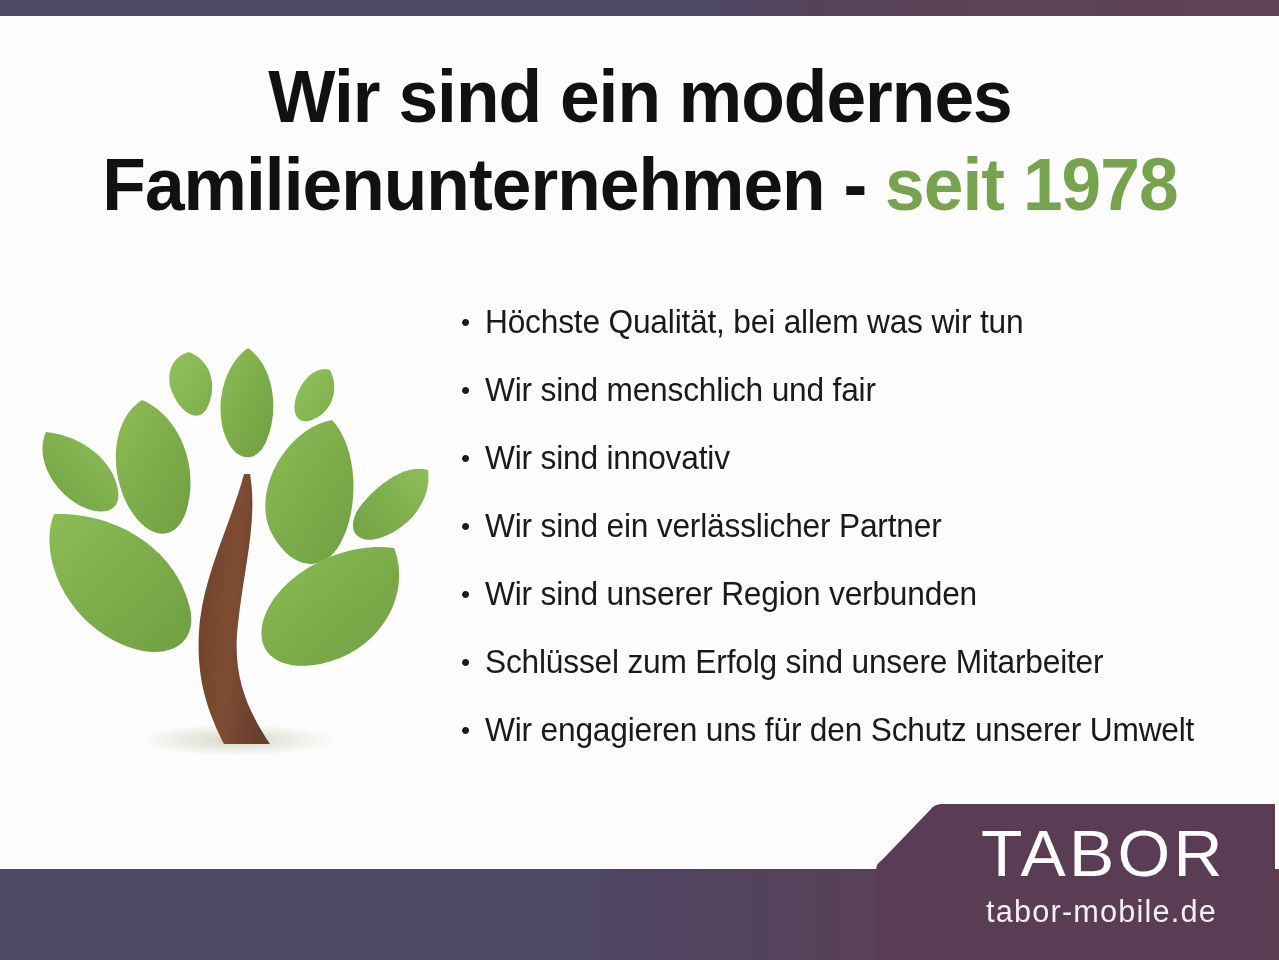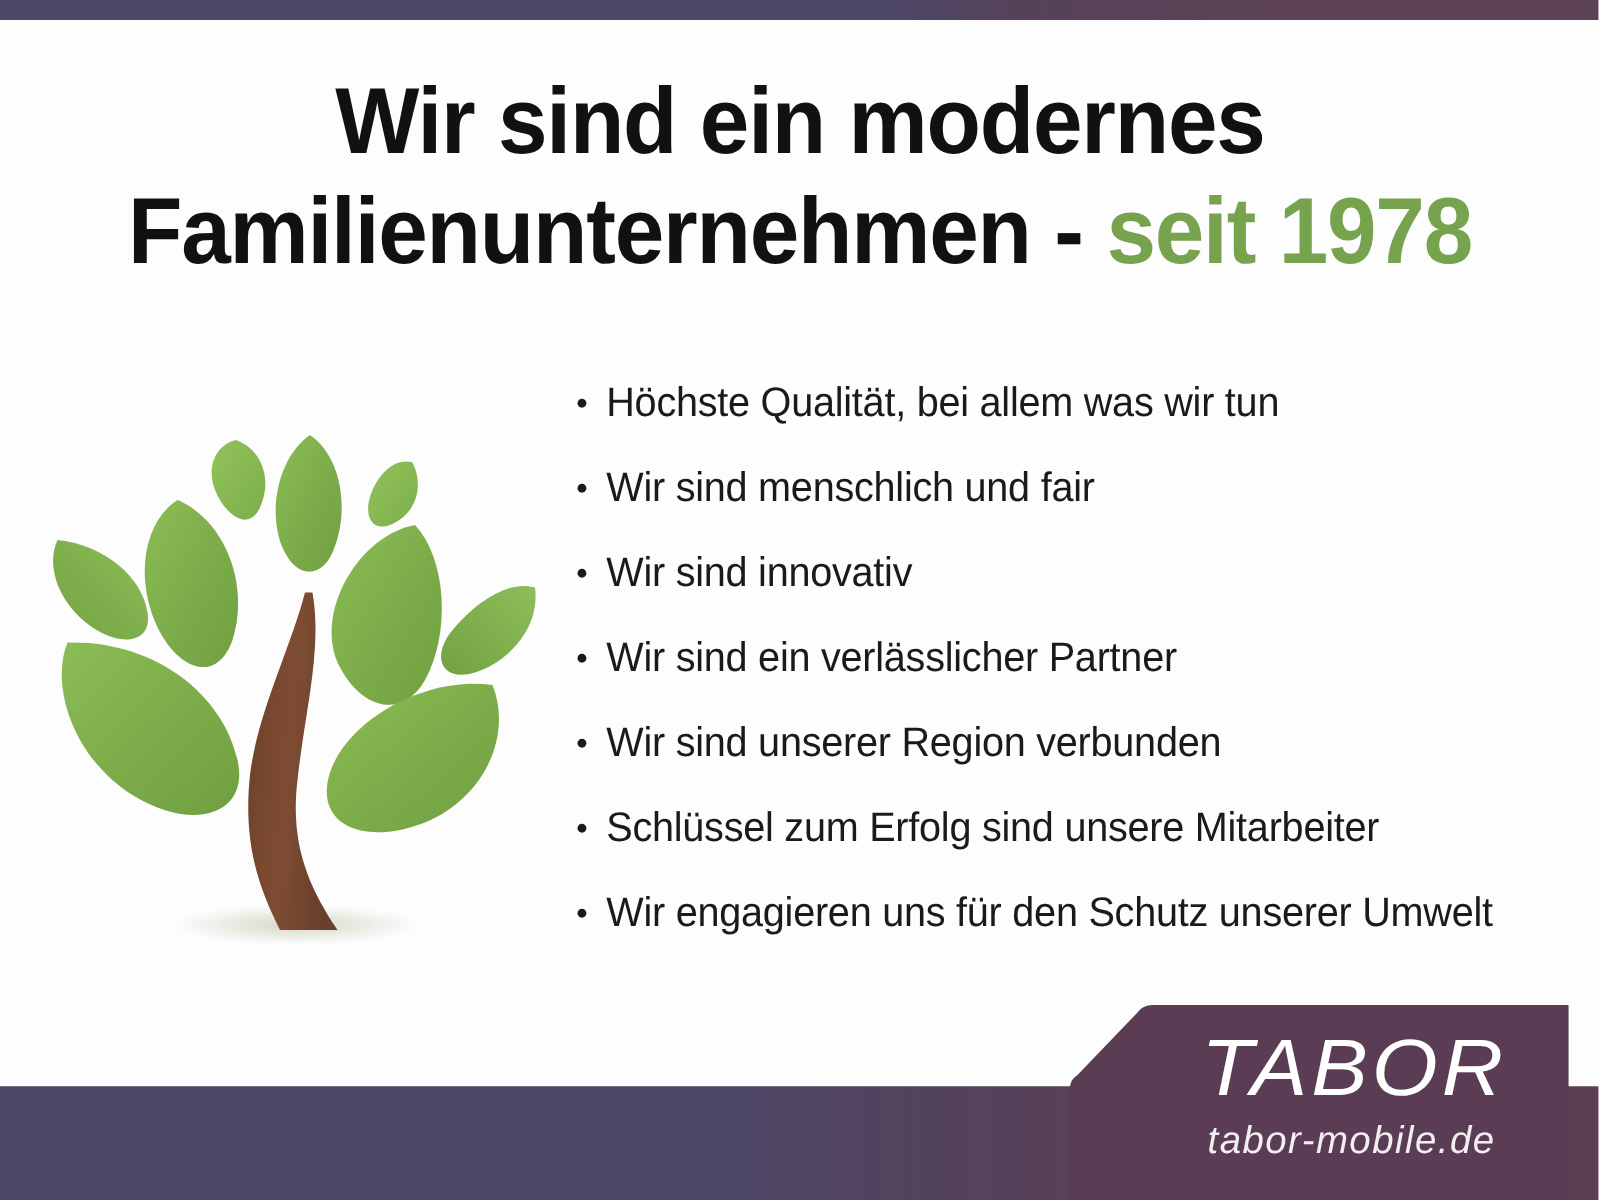--- a/index.html
+++ b/index.html
@@ -84,22 +84,22 @@
   .tree {
     position: absolute;
     left: 32px; top: 332px;
     width: 410px; height: 430px;
   }
   .tree svg { display: block; width: 100%; height: 100%; }
 
   
   .logo-panel {
     position: absolute;
-    left: 856px; top: 800px;
-    width: 399px; height: 160px; font-style: italic;
+    left: 876px; top: 800px;
+    width: 399px; height: 160px;
   }
   .logo-panel .shape { position: absolute; inset: 0; }
   .logo-panel .shape svg { display: block; width: 100%; height: 100%; }
 
   .logo-word {
     position: absolute;
     left: 105px; top: 22px;
     font-size: 64px;
     line-height: 64px;
     font-weight: 500;

